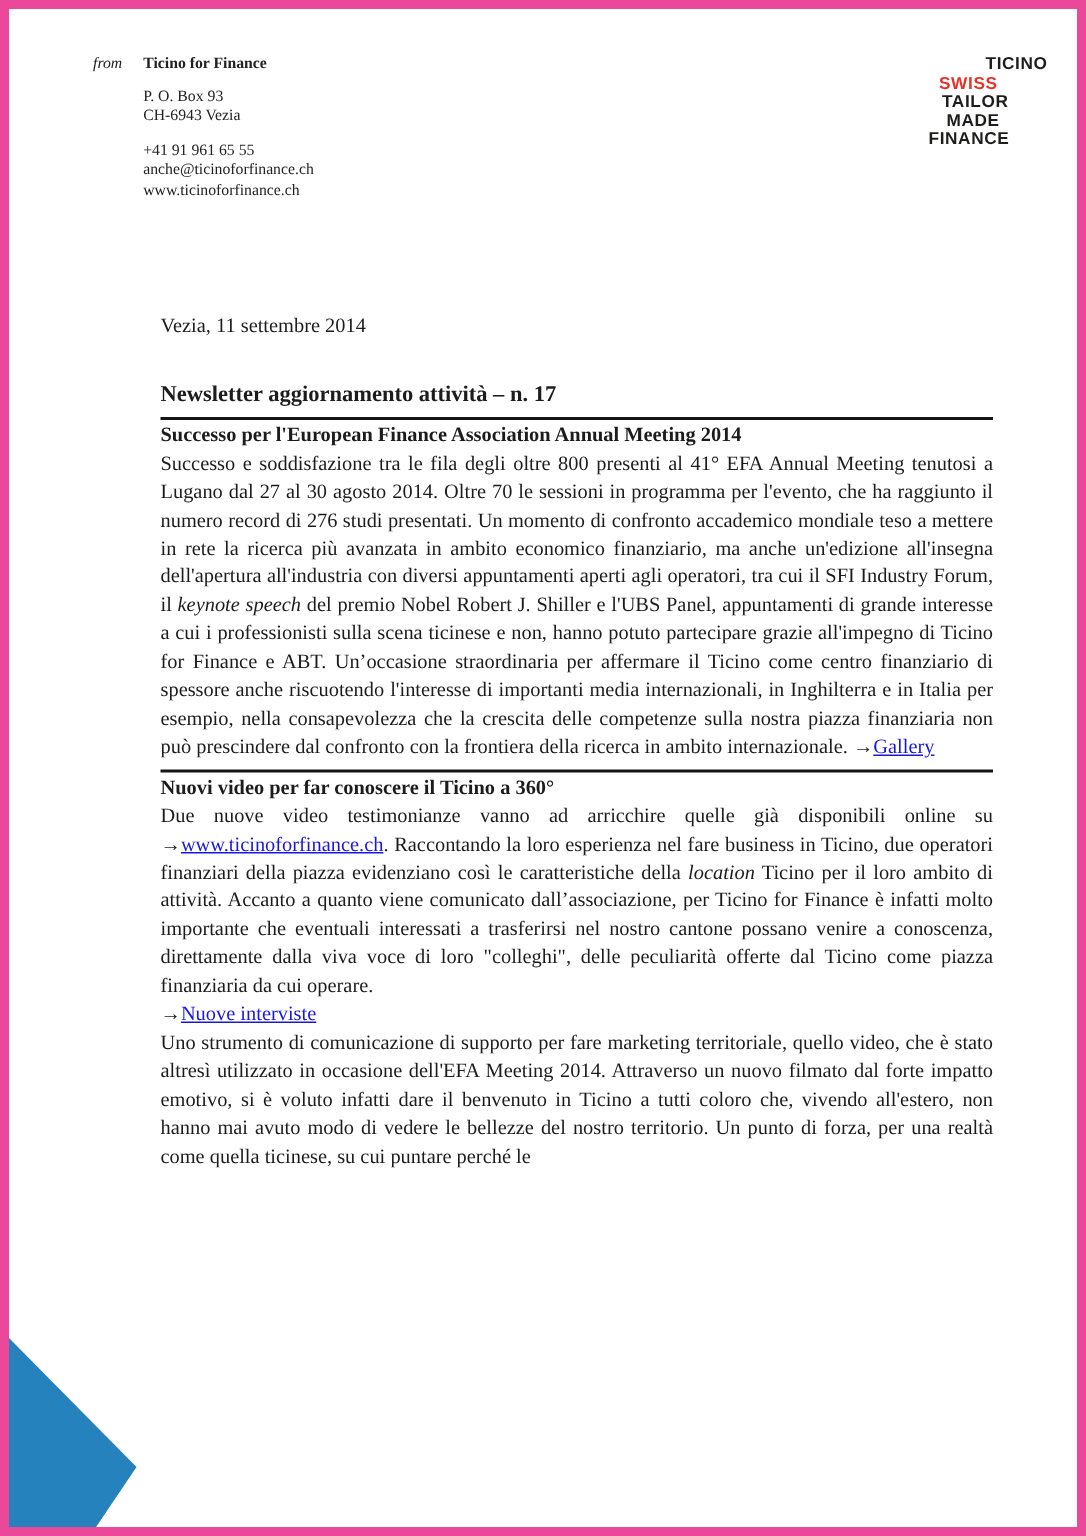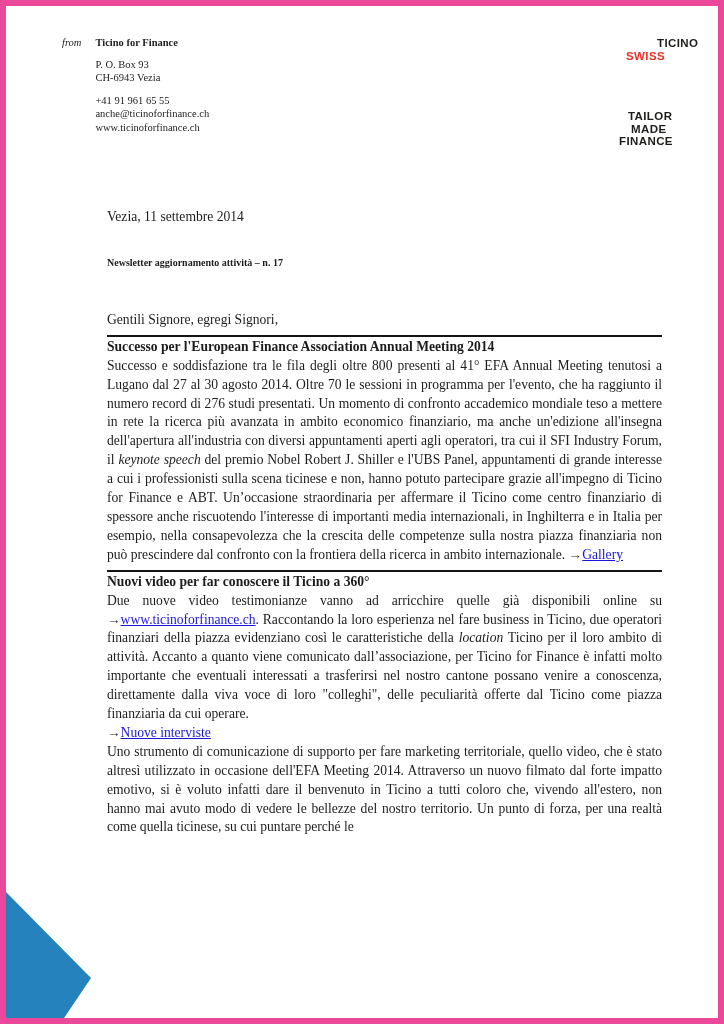--- a/index.html
+++ b/index.html
@@ -34,21 +34,21 @@
   .logo div:nth-child(2){ margin-left:28px; }
   .logo div:nth-child(3){ margin-left:30px; }
   .logo div:nth-child(4){ margin-left:33px; }
   .logo div:nth-child(5){ margin-left:0px; }
   
   .content {
     position:absolute; left:101px; top:202px; width:555px;
     font-size:13.6px; line-height:18.9px;
   }
   .dateline { }
-  .title { font-weight:bold; font-size:10px; line-height:20px; margin-top:26px; }
+  .title { font-weight:bold; font-size:15px; line-height:20px; margin-top:26px; }
   .salutation { margin-top:38px; }
   .para { margin:0; text-align:justify; }
   .intro { margin-top:19px; }
   .rule { border:none; border-top:2px solid #151515; margin:5px 0 0 0; }
   .sec-heading { font-weight:bold; margin-top:1px; }
   .it { font-style:italic; }
   a.doc-link { text-decoration:underline; }
   
   .blue-arrow { position:absolute; left:0; top:884px; width:86px; height:140px; display:block; }
 </style>
@@ -69,29 +69,28 @@
         <div>+41 91 961 65 55</div>
         <div>anche@ticinoforfinance.ch</div>
         <div>www.ticinoforfinance.ch</div>
       </div>
     </div>
   </div>
 
   <div class="logo">
     <div style="color: rgb(29, 29, 27);">TICINO</div>
     <div style="color: rgb(230, 50, 41);">SWISS</div>
-    <div style="color: rgb(29, 29, 27); margin-top: 48px;">TAILOR</div>
+    <div style="color: rgb(29, 29, 27);">TAILOR</div>
     <div style="color: rgb(29, 29, 27);">MADE</div>
     <div style="color: rgb(29, 29, 27); padding-left: 21px;">FINANCE</div>
   </div>
 
   <div class="content">
     <div class="dateline">Vezia, 11 settembre 2014</div>
     <div class="title">Newsletter aggiornamento attività – n. 17</div>
-    <div class="salutation">Gentili Signore, egregi Signori,</div>
 
     <hr class="rule">
     <div class="sec-heading">Successo per l'European Finance Association Annual Meeting 2014</div>
     <p class="para"><span>Successo e soddisfazione tra le fila degli oltre 800 presenti al 41° EFA Annual Meeting tenutosi a Lugano dal 27 al 30 agosto 2014. Oltre 70 le sessioni in programma per l'evento, che ha raggiunto il numero record di 276 studi presentati. Un momento di confronto accademico mondiale teso a mettere in rete la ricerca più avanzata in ambito economico finanziario, ma anche un'edizione all'insegna dell'apertura all'industria con diversi appuntamenti aperti agli operatori, tra cui il SFI Industry Forum, il </span><span class="it">keynote speech</span><span> del premio Nobel Robert J. Shiller e l'UBS Panel, appuntamenti di grande interesse a cui i professionisti sulla scena ticinese e non, hanno potuto partecipare grazie all'impegno di Ticino for Finance e ABT. Un’occasione straordinaria per affermare il Ticino come centro finanziario di spessore anche riscuotendo l'interesse di importanti media internazionali, in Inghilterra e in Italia per esempio, nella consapevolezza che la crescita delle competenze sulla nostra piazza finanziaria non può prescindere dal confronto con la frontiera della ricerca in ambito internazionale. </span><span>→</span><a href="#" class="doc-link" style="color: rgb(27, 23, 217);">Gallery</a></p>
 
     <hr class="rule">
     <div class="sec-heading">Nuovi video per far conoscere il Ticino a 360°</div>
     <p class="para"><span>Due nuove video testimonianze vanno ad arricchire quelle già disponibili online su </span><span>→</span><a href="#" class="doc-link" style="color: rgb(27, 23, 217);">www.ticinoforfinance.ch</a><span>. Raccontando la loro esperienza nel fare business in Ticino, due operatori finanziari della piazza evidenziano così le caratteristiche della </span><span class="it">location</span><span> Ticino per il loro ambito di attività. Accanto a quanto viene comunicato dall’associazione, per Ticino for Finance è infatti molto importante che eventuali interessati a trasferirsi nel nostro cantone possano venire a conoscenza, direttamente dalla viva voce di loro "colleghi", delle peculiarità offerte dal Ticino come piazza finanziaria da cui operare.</span><br><span>→</span><a href="#" class="doc-link" style="color: rgb(27, 23, 217);">Nuove interviste</a></p>
     <p class="para"><span>Uno strumento di comunicazione di supporto per fare marketing territoriale, quello video, che è stato altresì utilizzato in occasione dell'EFA Meeting 2014. Attraverso un nuovo filmato dal forte impatto emotivo, si è voluto infatti dare il benvenuto in Ticino a tutti coloro che, vivendo all'estero, non hanno mai avuto modo di vedere le bellezze del nostro territorio. Un punto di forza, per una realtà come quella ticinese, su cui puntare perché le</span></p>
   </div>

